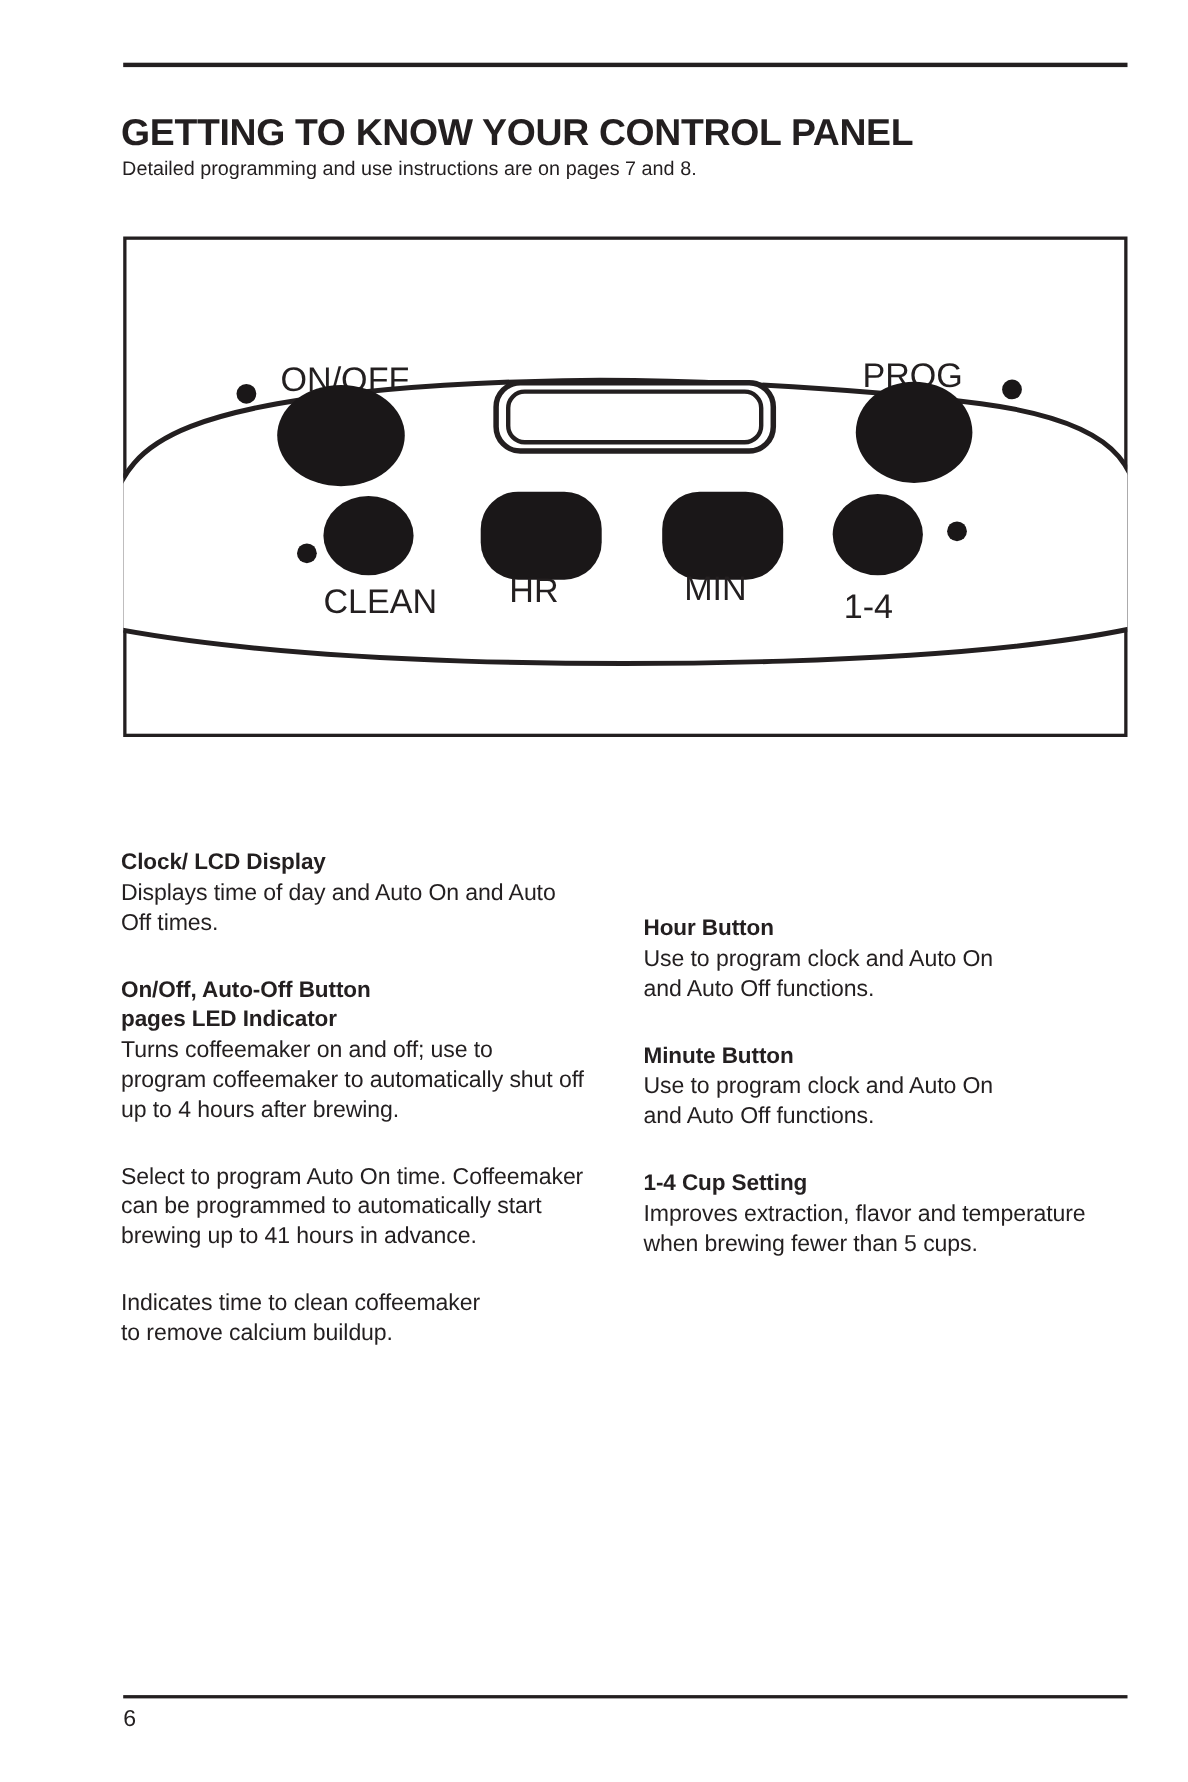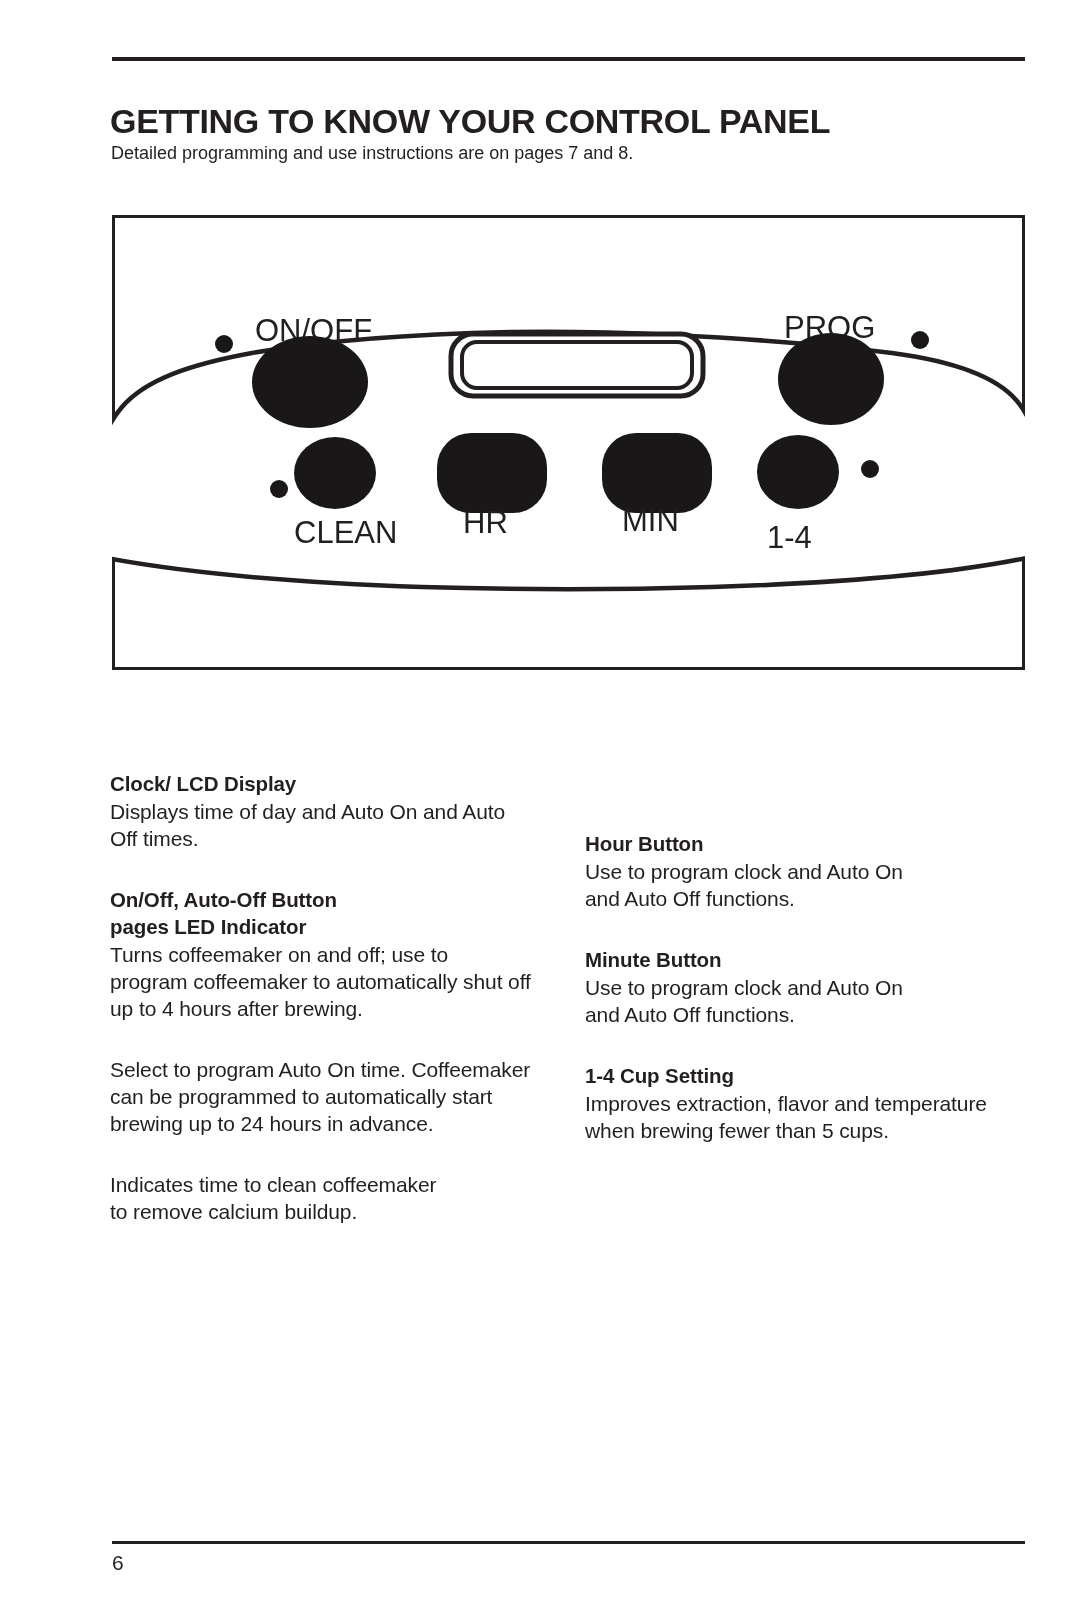--- a/index.html
+++ b/index.html
@@ -64,21 +64,21 @@
     top: 215px;
     width: 913px;
     height: 455px;
     border: 3px solid #231f20;
     box-sizing: border-box;
     background: #ffffff;
   }
   .panel-svg-wrap {
     position: absolute;
     left: 65px;
-    top: 201px;
+    top: 215px;
     width: 913px;
     height: 446px;
     overflow: hidden;
   }
   .panel-svg {
     display: block;
   }
 
   .panel-label {
     font-family: "Liberation Sans", sans-serif;
@@ -220,21 +220,21 @@
       <div class="entry-title" style="white-space: pre-line;">On/Off, Auto-Off Button
 pages LED Indicator</div>
       <p class="entry-body">Turns coffeemaker on and off; use to
 program coffeemaker to automatically shut off
 up to 4 hours after brewing.</p>
     </div>
 
     <div class="entry">
       <p class="entry-body">Select to program Auto On time. Coffeemaker
 can be programmed to automatically start
-brewing up to 24 hours in advance.</p>
+brewing up to 41 hours in advance.</p>
     </div>
 
     <div class="entry">
       <p class="entry-body">Indicates time to clean coffeemaker
 to remove calcium buildup.</p>
     </div>
 
   </div>
 
   <div class="col col-right">

